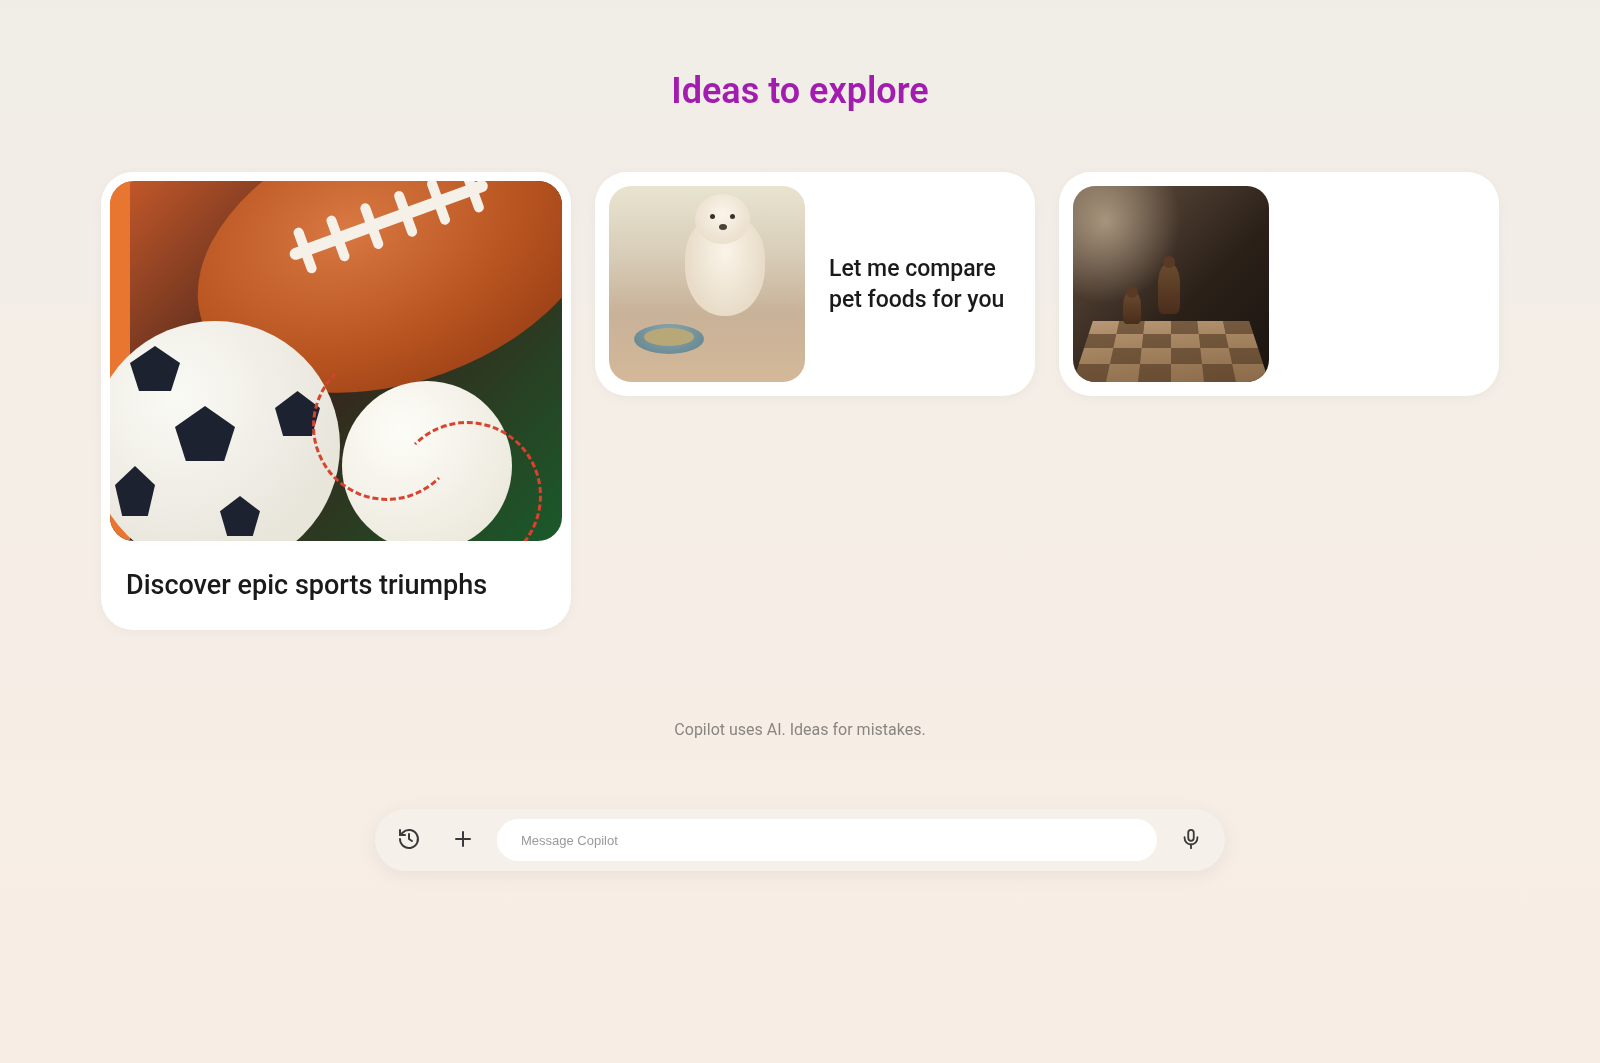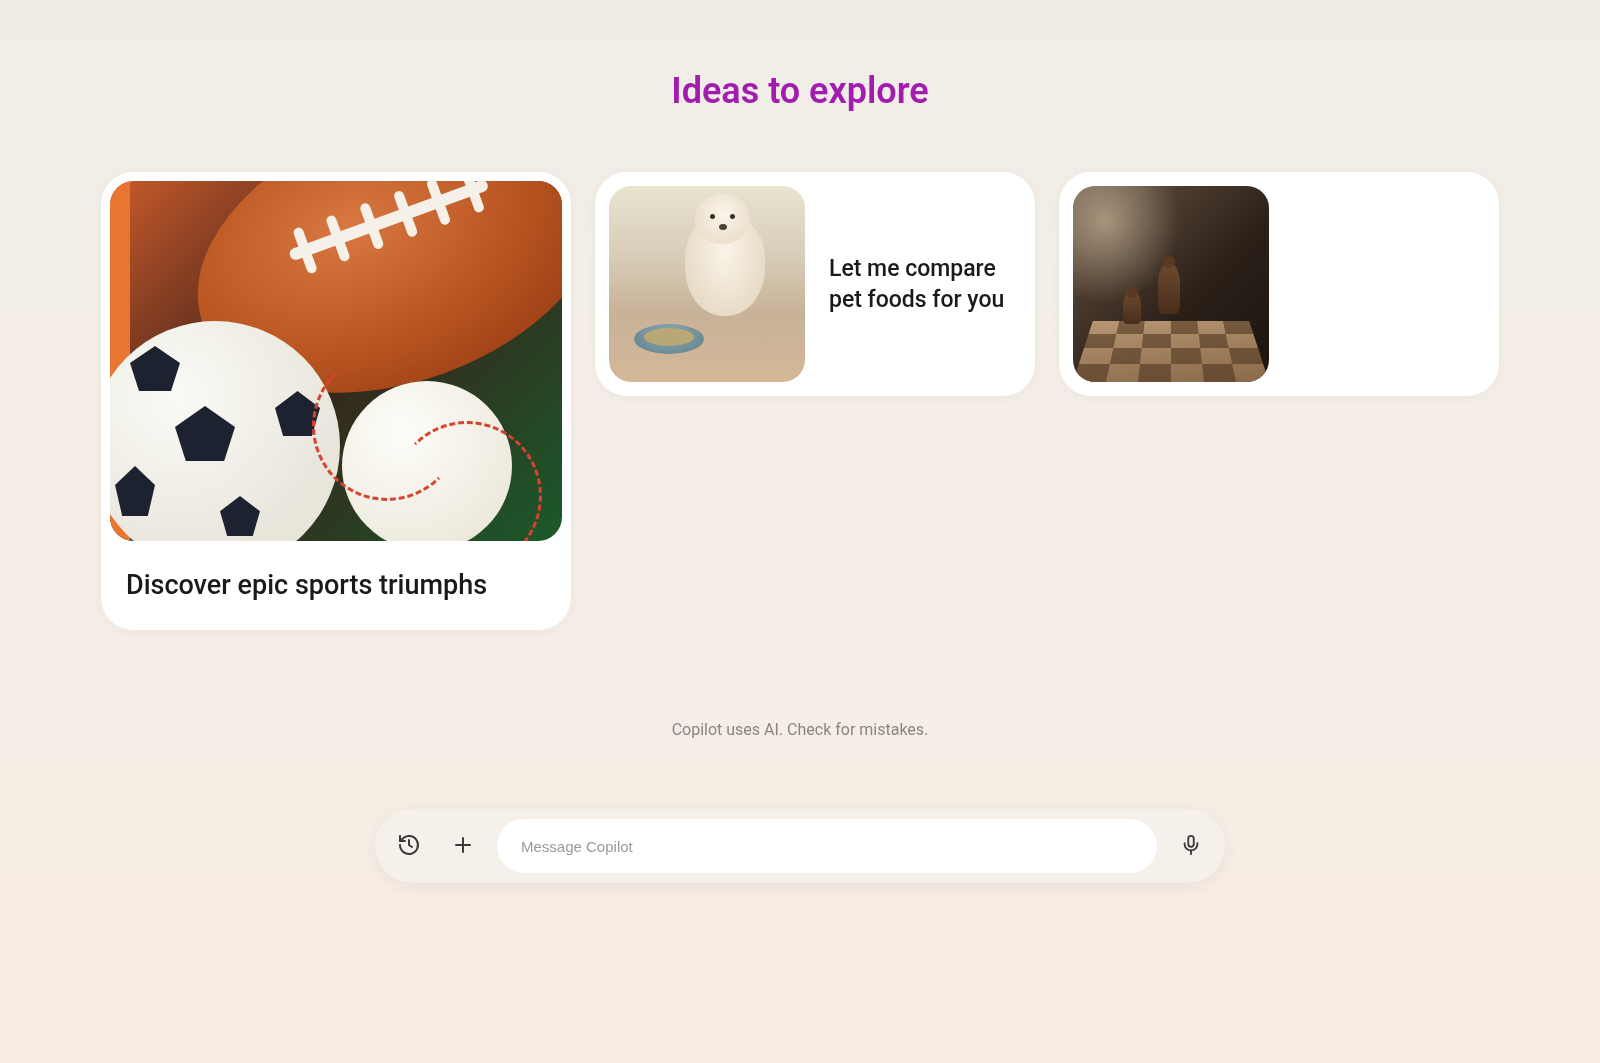--- a/index.html
+++ b/index.html
@@ -106,24 +106,24 @@
       background: transparent;
       border: none;
       color: #3a3a3a;
     }
     .message-input {
       flex: 1;
       background: #ffffff;
       border: none;
       border-radius: 28px;
       padding: 16px 24px;
-      font-size: 15px;
+      font-size: 13px;
       color: #333;
       outline: none;
-      height: 54px;
+      height: 42px;
     }
     .message-input::placeholder {
       color: #9a9a9a;
     }
     
     .sports-bg {
       width: 100%;
       height: 100%;
       position: relative;
       background: linear-gradient(135deg, #c85a2a 0%, #3a1f1a 45%, #1a5a2a 100%);
@@ -423,21 +423,21 @@
             </div>
           </div>
           <div class="chess-piece piece-king"></div>
           <div class="chess-piece piece-pawn"></div>
         </div>
       </div>
     </div>
   </div>
 </div>
 
-<div class="disclaimer">Copilot uses AI. Check for mistakes.</div>
+<div class="disclaimer">Copilot uses AI. Ideas for mistakes.</div>
 
 <div class="input-bar">
   <button class="input-icon-button">
     <span>
       <svg width="24" height="24" viewBox="0 0 24 24" fill="none" stroke="currentColor" stroke-width="2" stroke-linecap="round" stroke-linejoin="round">
         <path d="M3 12a9 9 0 1 0 2.6-6.3L3 8"></path>
         <polyline points="3 3 3 8 8 8"></polyline>
         <polyline points="12 7 12 12 15 14"></polyline>
       </svg>
     </span>

